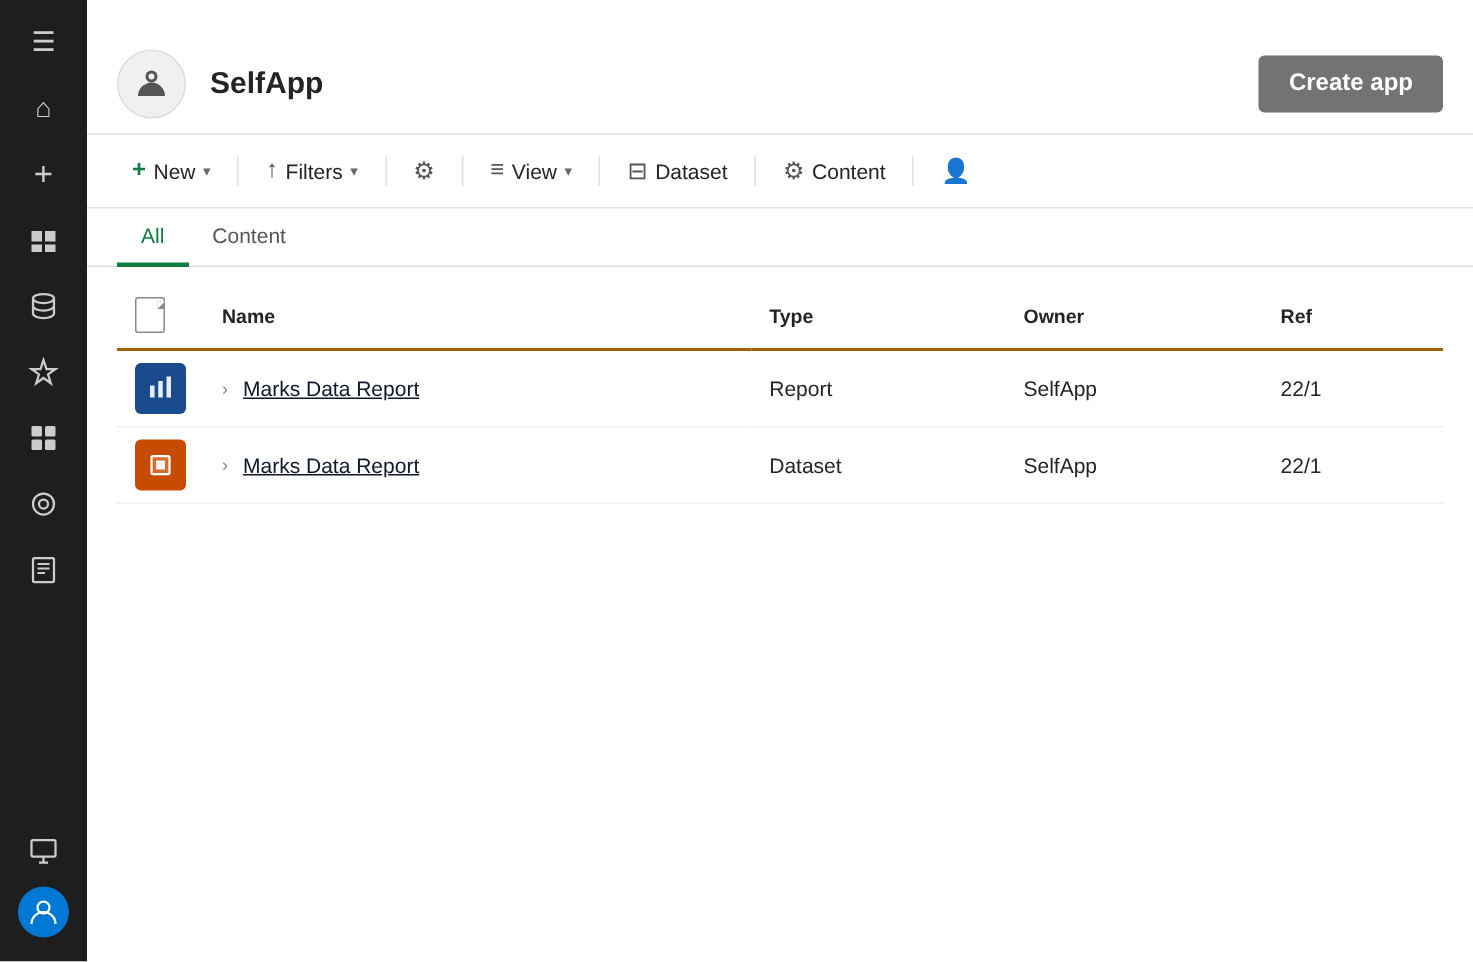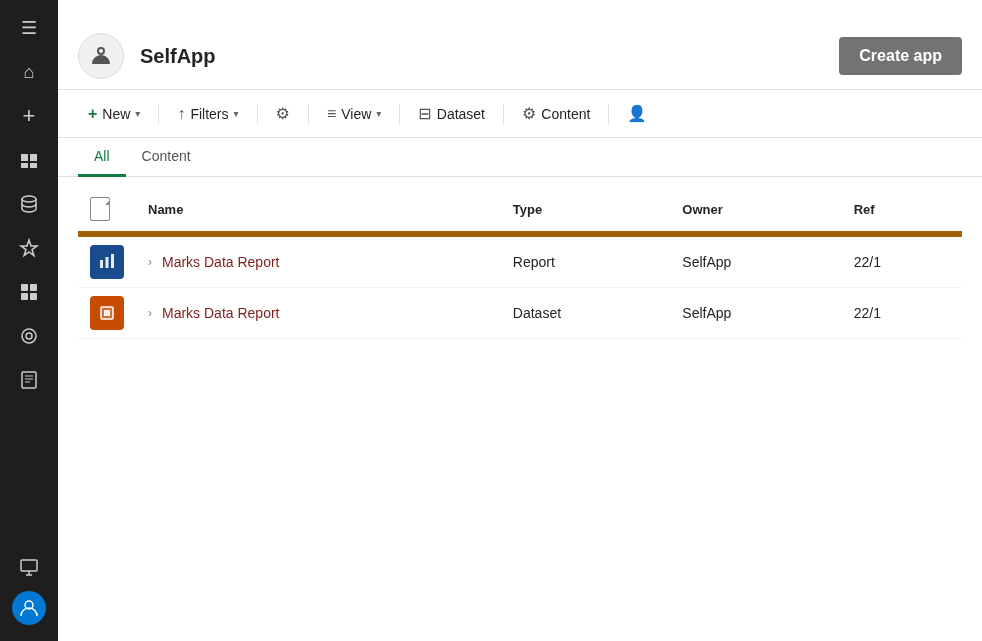--- a/index.html
+++ b/index.html
@@ -141,21 +141,21 @@
       overflow: auto;
       padding: 10px 20px;
     }
 
     
     .data-table {
       width: 100%;
       border-collapse: collapse;
     }
     .data-table thead tr {
-      border-bottom: 6px solid #a16207;
+      border-bottom: 2px solid #a16207;
     }
     .data-table th {
       padding: 10px 12px;
       text-align: left;
       font-weight: 600;
       font-size: 13px;
       color: #242424;
     }
     .data-table th:first-child { width: 50px; }
     .data-table td {
@@ -190,21 +190,22 @@
       font-size: 16px;
     }
 
     .name-cell {
       display: flex;
       align-items: center;
       gap: 8px;
     }
     .name-text {
       font-size: 14px;
-      color: #7f1d1d;
+      color: #0f172a;
+      text-decoration: underline;
     }
     .name-prefix {
       color: #888;
       font-size: 12px;
       margin-right: 2px;
     }
 
     .doc-icon-header {
       width: 20px;
       height: 24px;

